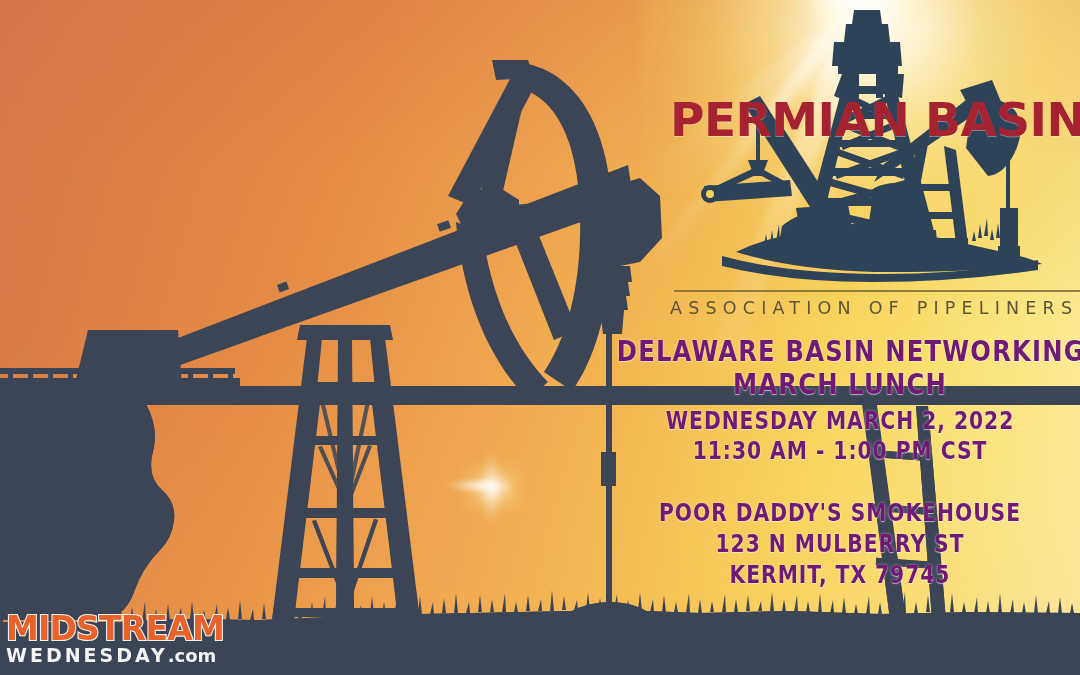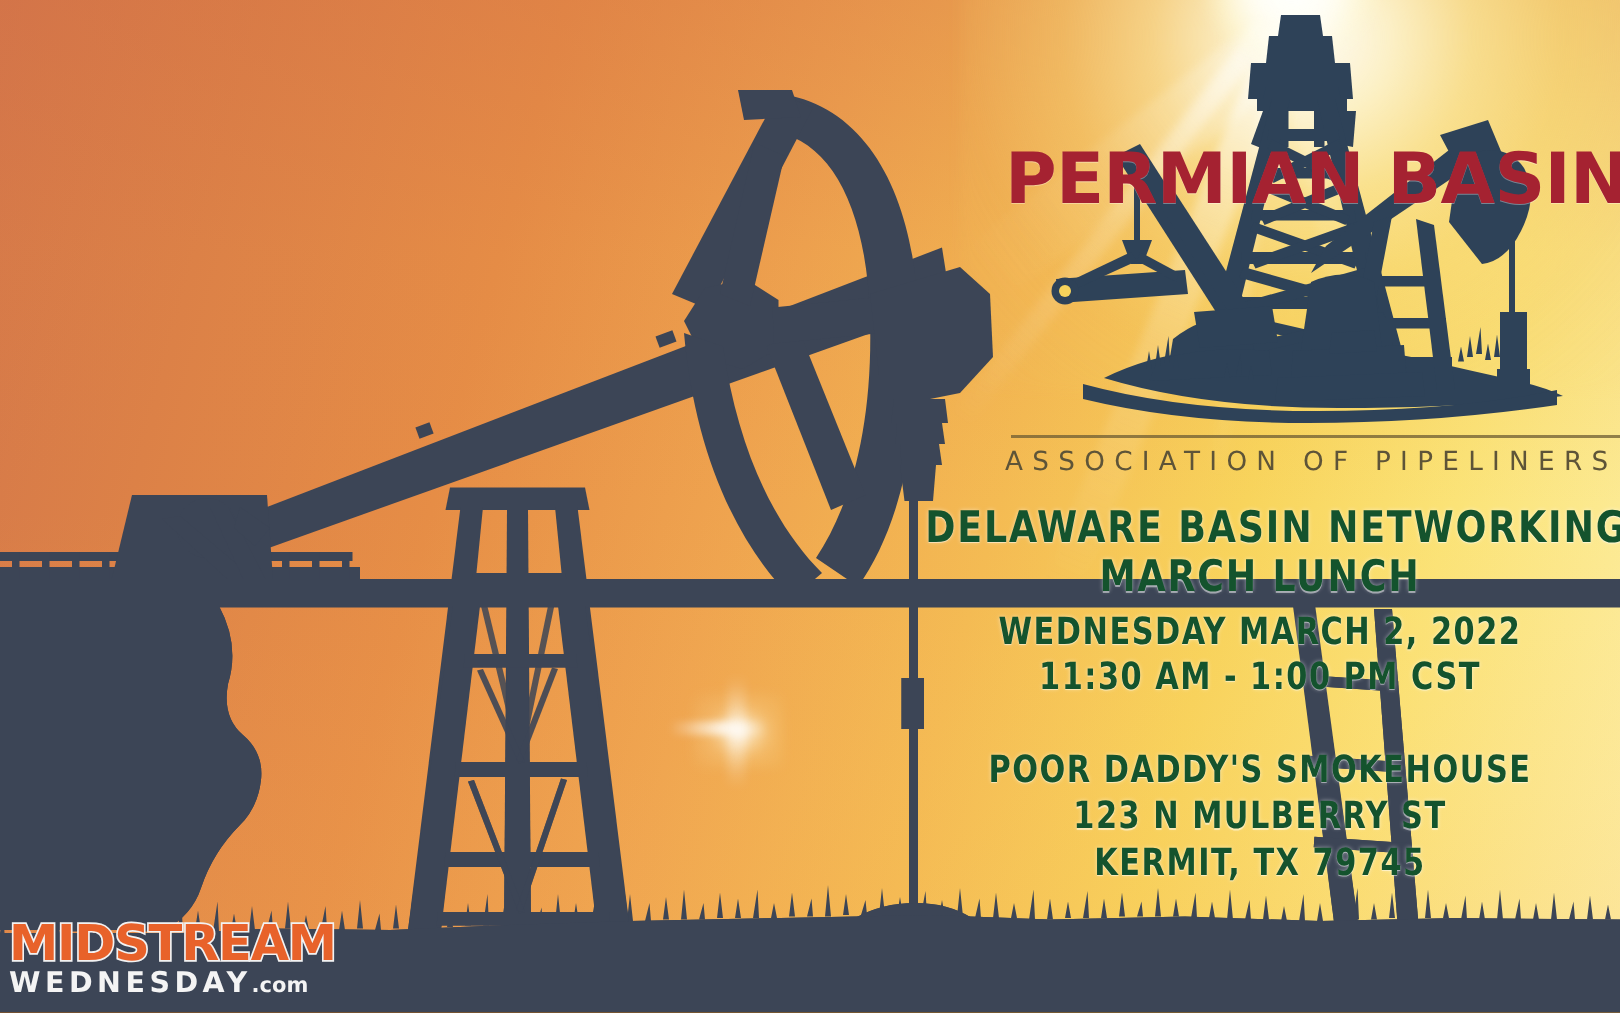--- a/index.html
+++ b/index.html
@@ -132,21 +132,21 @@
     font-family:"DejaVu Sans", sans-serif;
     white-space:nowrap;
   }
 
   
   #event{
     position:absolute; left:600px; top:336px;
     width:480px;
     text-align:center;
     font-family:"DejaVu Sans Condensed","DejaVu Sans", sans-serif;
-    color:#14532d;
+    color:#701a75;
   }
   .ev-line{
     white-space:nowrap;
     font-weight:bold;
     text-shadow:0 0 3px rgba(255,255,255,.5), 0 1px 0 rgba(255,255,255,.45);
   }
   .ev-t1{ font-size:29px; letter-spacing:1.3px; line-height:1.05; transform:scaleX(.93); transform-origin:center; }
   .ev-t2{ font-size:29px; letter-spacing:1.3px; line-height:1.25; transform:scaleX(.93); transform-origin:center; }
   .ev-d1{ font-size:25px; letter-spacing:1.1px; line-height:1.22; margin-top:3px; transform:scaleX(.9); transform-origin:center;}
   .ev-d2{ font-size:25px; letter-spacing:1.1px; line-height:1.22; transform:scaleX(.9); transform-origin:center;}
@@ -171,21 +171,21 @@
   }
   .mc-bot{
     margin-top:1px;
     font-family:"DejaVu Sans", sans-serif;
     font-size:19px; font-weight:bold;
     letter-spacing:3.0px;
     color:#F4F4F4;
     line-height:1;
     white-space:nowrap;
   }
-  .mc-dot{ font-size:14px; letter-spacing:0px; }
+  .mc-dot{ font-size:18px; letter-spacing:0px; }
 </style>
 </head>
 <body>
 
 <div id="poster">
 
   <div class="sky-base"></div>
   <div class="sky-vert"></div>
   <div class="sun-glow"></div>
   <div class="ray r4"></div>

